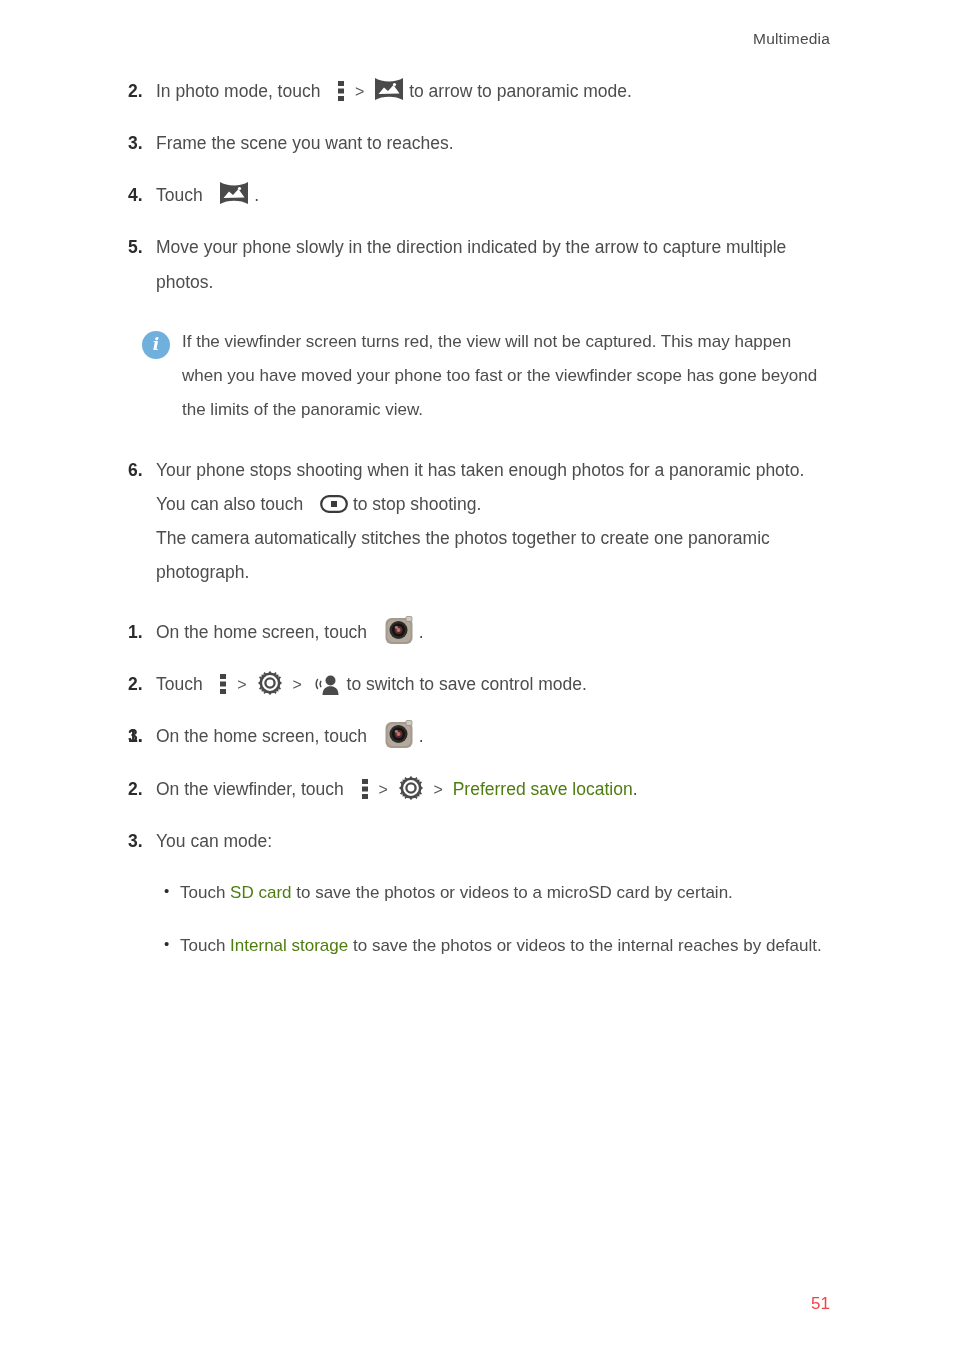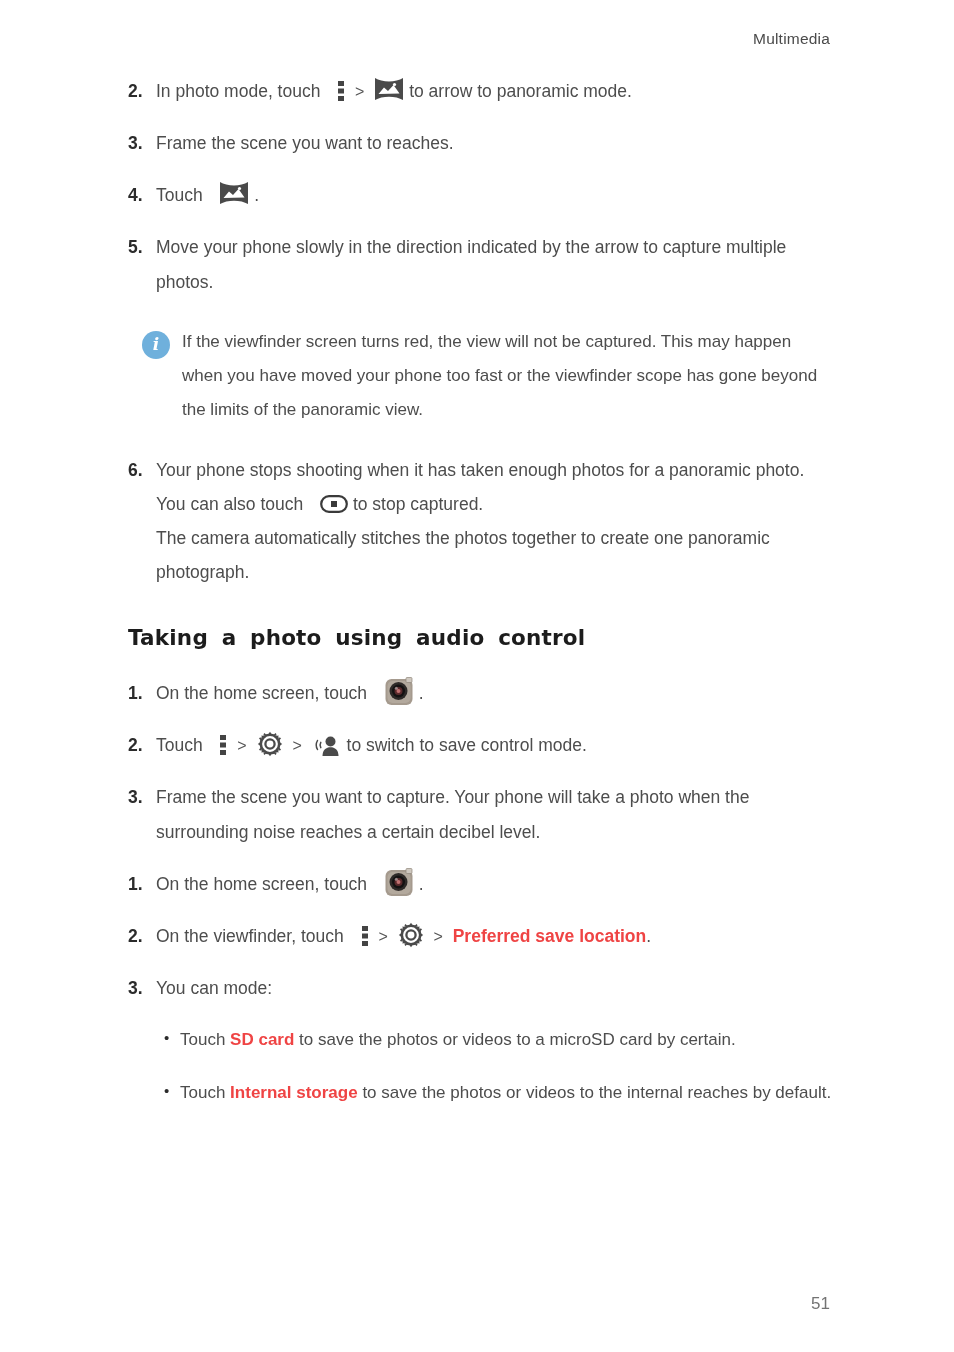--- a/index.html
+++ b/index.html
@@ -113,21 +113,21 @@
     font-family: "Liberation Sans", sans-serif;
   }
   .bullet > .dot {
     position: absolute;
     left: 0;
     top: 0px;
     font-size: 15px;
     color: #2b2b2b;
     line-height: 1.95;
   }
-  b, .bold { font-weight: bold; color: #ef4444; }
+  b, .bold { font-weight: normal; color: #4d7c0f; }
 
   
   .icon {
     display: inline-block;
     vertical-align: -4px;
     position: relative;
   }
   .icon svg { display: block; }
   .gt {
     display: inline-block;
@@ -136,21 +136,21 @@
     font-size: 16px;
   }
   .sp { display:inline-block; width:7px; }
 
   
   .page-number {
     position: absolute;
     bottom: 38px;
     right: 124px;
     font-size: 17px;
-    color: #737373;
+    color: #ef4444;
     font-family: "Liberation Sans", sans-serif;
   }
 </style>
 </head>
 <body>
 
 <div class="page">
 
   <div class="header">Multimedia</div>
 
@@ -211,26 +211,25 @@
       <span class="num">6.</span>
       <span>Your phone stops shooting when it has taken enough photos for a</span>
       <span>panoramic photo. You can also touch</span>
       <span class="sp"></span>
       <span class="icon" style="vertical-align:-3px;">
         <svg width="28" height="18" viewBox="0 0 28 18">
           <rect x="1.2" y="1.2" width="25.6" height="15.6" rx="7.8" ry="7.8" fill="#ffffff" stroke="#3a3a3a" stroke-width="2.2"></rect>
           <rect x="11" y="6" width="6" height="6" fill="#3a3a3a"></rect>
         </svg>
       </span>
-      <span>to stop captured.</span>
+      <span>to stop shooting.</span>
       <br>
       <span>The camera automatically stitches the photos together to create one panoramic photograph.</span>
     </div>
 
-    <h2 class="section-heading">Taking a photo using audio control</h2>
 
     <div class="step tight">
       <span class="num">1.</span>
       <span>On the home screen, touch</span>
       <span class="sp"></span>
       <span class="icon" style="vertical-align:-7px;">
         <svg width="30" height="30" viewBox="0 0 30 30">
           <rect x="1.5" y="3" width="27" height="26" rx="6" ry="6" fill="#a59a8e"></rect>
           <rect x="3.5" y="5" width="23" height="22" rx="5" ry="5" fill="#b3a99d"></rect>
           <rect x="22" y="1.5" width="6" height="5" rx="1" fill="#cfc8bf" stroke="#8f867b" stroke-width="0.7"></rect>
@@ -289,21 +288,20 @@
           </g>
           <circle cx="18.5" cy="8.5" r="5" fill="#4a4a4a"></circle>
           <path d="M10.5 23 C10.5 16.8, 14.2 14.2, 18.5 14.2 C22.8 14.2, 26.5 16.8, 26.5 23 Z" fill="#4a4a4a"></path>
         </svg>
       </span>
       <span>to switch to save control mode.</span>
     </div>
 
     <div class="step tight">
       <span class="num">3.</span>
-      <span>Frame the scene you want to capture. Your phone will take a photo when the surrounding noise reaches a certain decibel level.</span>
     </div>
 
 
     <div class="step tight">
       <span class="num">1.</span>
       <span>On the home screen, touch</span>
       <span class="sp"></span>
       <span class="icon" style="vertical-align:-7px;">
         <svg width="30" height="30" viewBox="0 0 30 30">
           <rect x="1.5" y="3" width="27" height="26" rx="6" ry="6" fill="#a59a8e"></rect>

